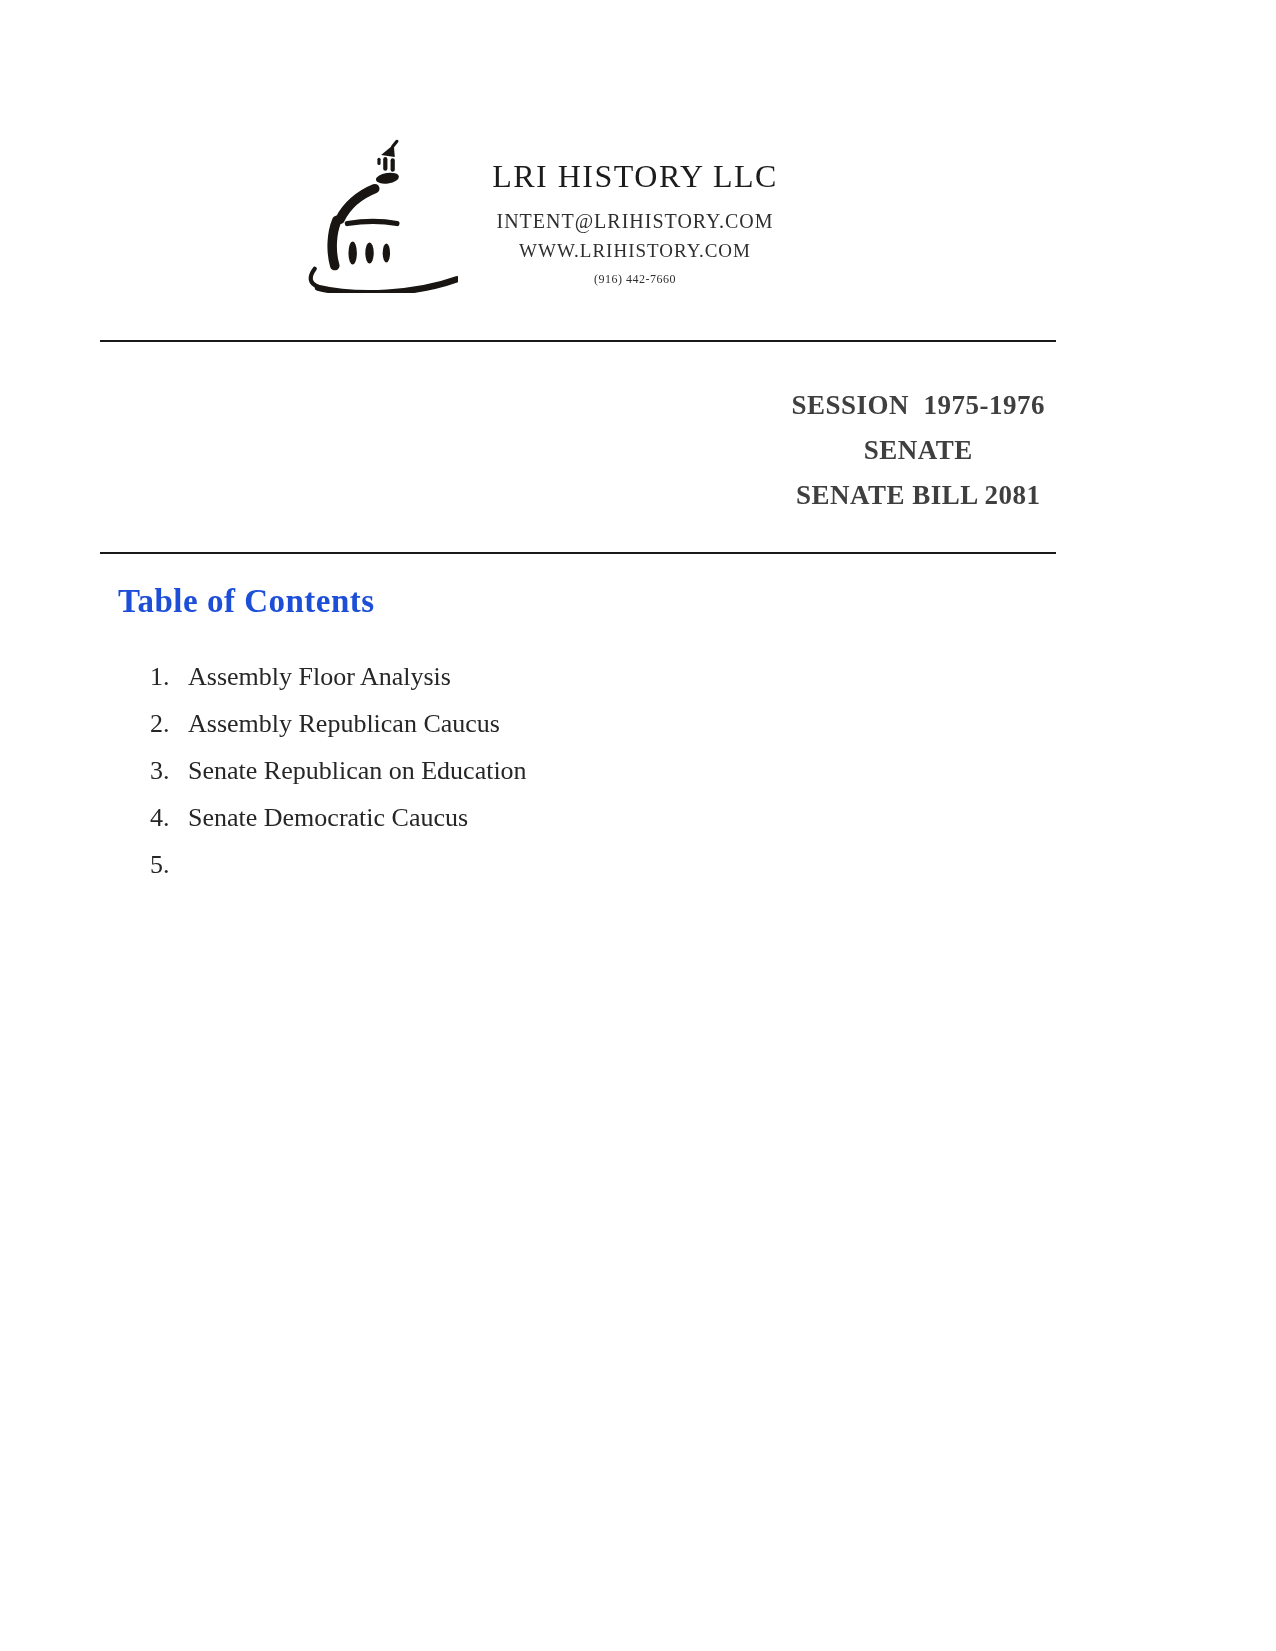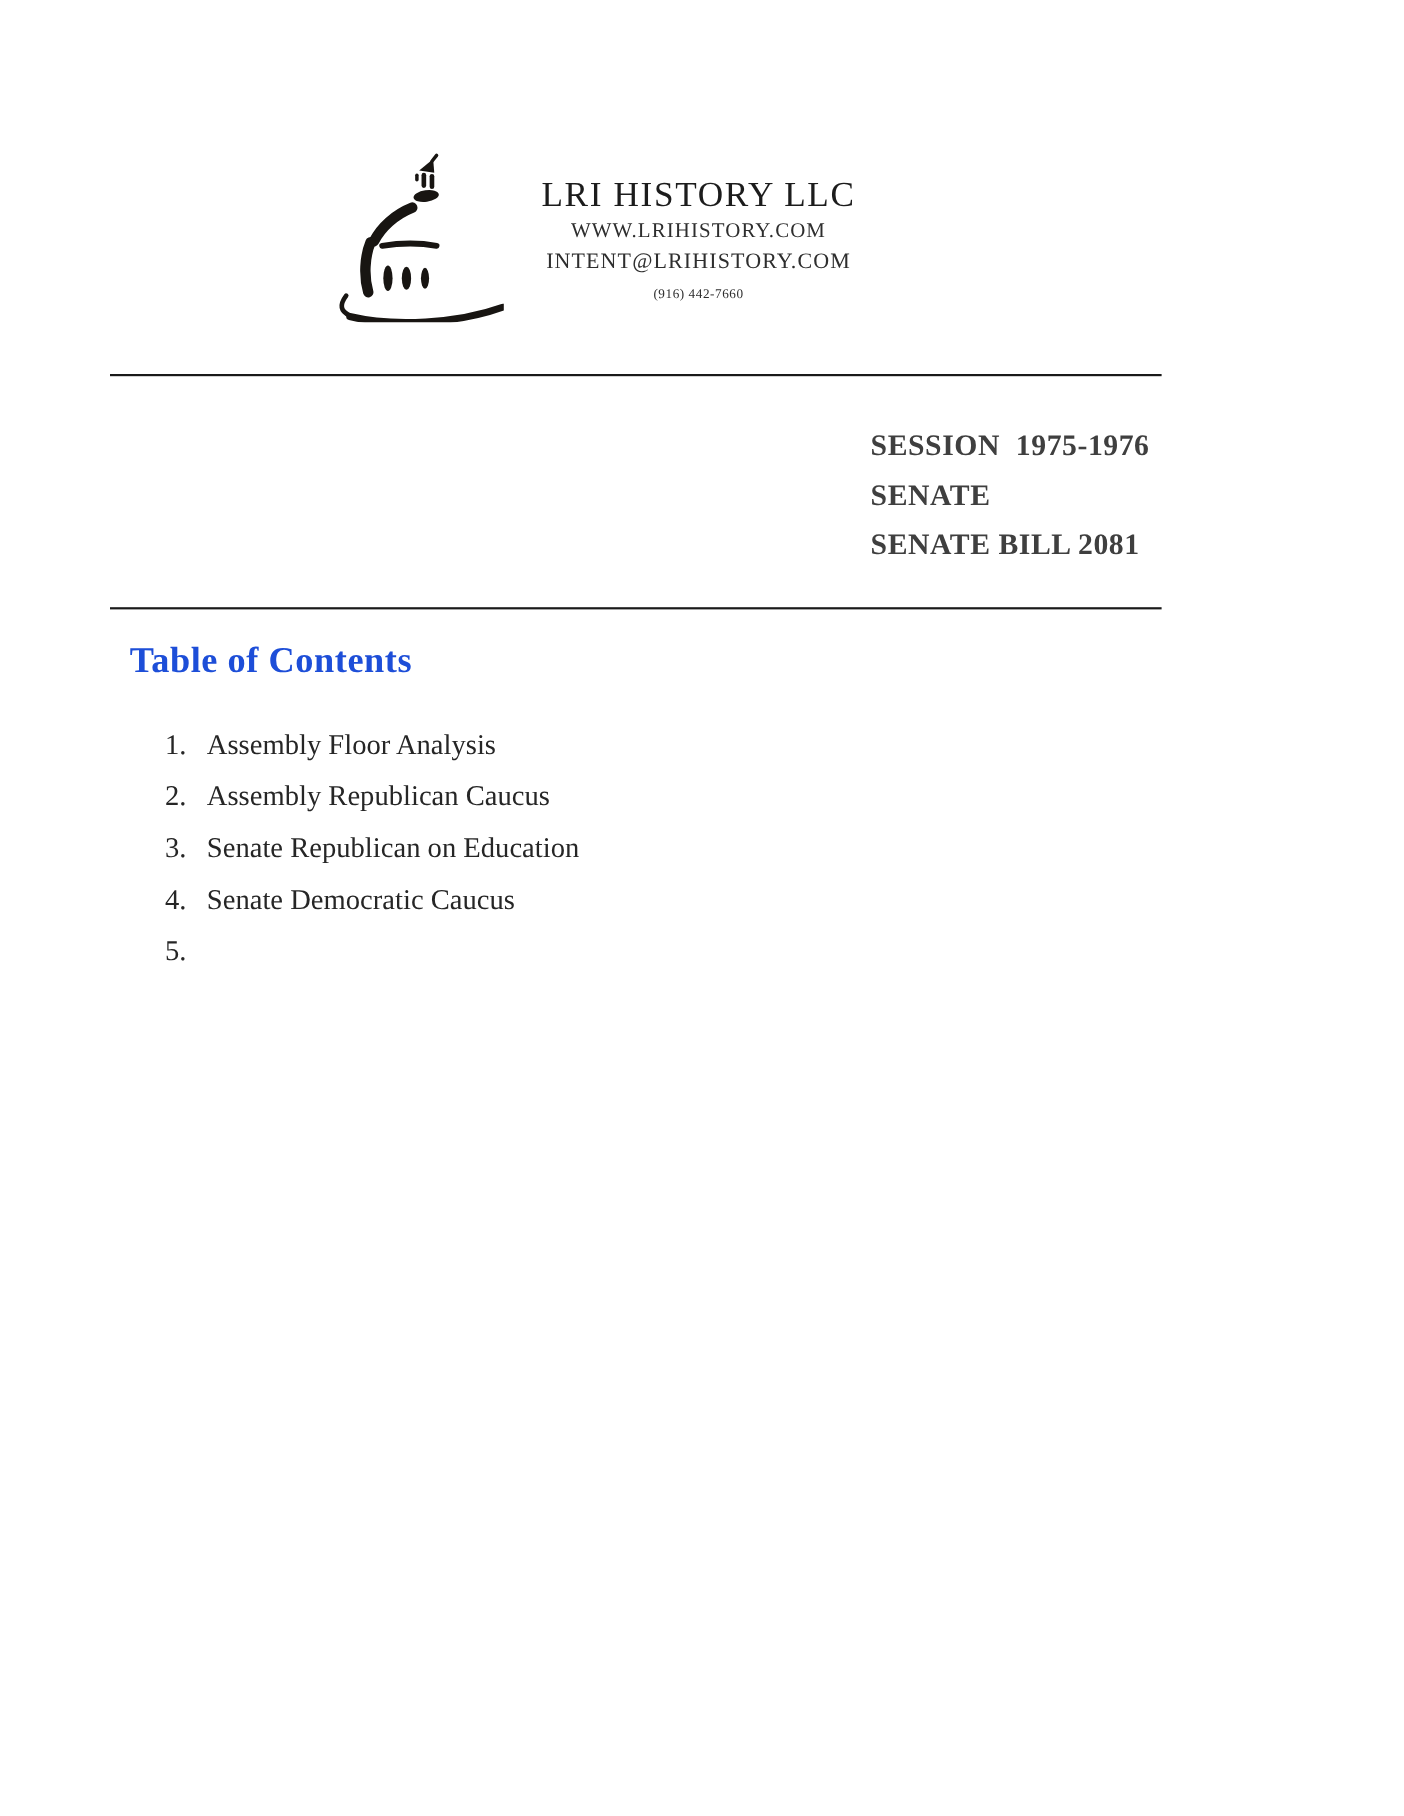--- a/index.html
+++ b/index.html
@@ -25,21 +25,21 @@
     left: 420px;
     top: 158px;
     width: 430px;
     text-align: center;
     color: #1c1c1c;
   }
   .company-name {
     font-size: 32px;
     letter-spacing: 1.5px;
     color: #1c1c1c;
-    margin-bottom: 0;
+    margin-bottom: 12px;
     white-space: nowrap;
   }
   .contact-line {
     font-size: 20px;
     letter-spacing: 1px;
     color: #2e2e2e;
     line-height: 29px;
     white-space: nowrap;
   }
   .contact-line.website { font-size: 19px; }
@@ -54,21 +54,21 @@
     border-top: 2px solid #1a1a1a;
   }
   .rule-1 { top: 340px; }
   .rule-2 { top: 552px; }
 
   
   .session-block {
     position: absolute;
     top: 383px;
     right: 231px;
-    text-align: left;
+    text-align: center;
     font-weight: bold;
     font-size: 27px;
     line-height: 45px;
     letter-spacing: 0.5px;
     color: #3f3f3f;
     margin-left: 20px;
   }
   .session-line { white-space: pre; }
 
   
@@ -126,22 +126,22 @@
     <ellipse cx="66" cy="112" rx="4" ry="10" fill="#181512" stroke="none"></ellipse>
     <ellipse cx="82" cy="112" rx="3.5" ry="9" fill="#181512" stroke="none"></ellipse>
 
     <path d="M14,127 Q 5,139 17,144" stroke-width="4"></path>
     <path d="M17,145 C 55,154 110,151 149,137" stroke-width="6"></path>
   </svg>
 </div>
 
 <div class="header-text">
   <div class="company-name">LRI HISTORY LLC</div>
+  <div class="contact-line email">INTENT@LRIHISTORY.COM</div>
   <div class="contact-line website">WWW.LRIHISTORY.COM</div>
-  <div class="contact-line email">INTENT@LRIHISTORY.COM</div>
   <div class="contact-line phone">(916) 442-7660</div>
 </div>
 
 <div class="rule rule-1"></div>
 <div class="rule rule-2"></div>
 
 <div class="session-block">
   <div class="session-line">SESSION  1975-1976</div>
   <div class="session-line">SENATE</div>
   <div class="session-line">SENATE BILL 2081</div>

